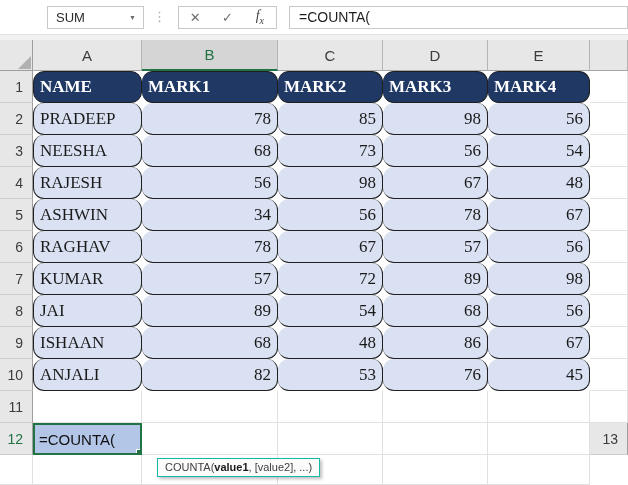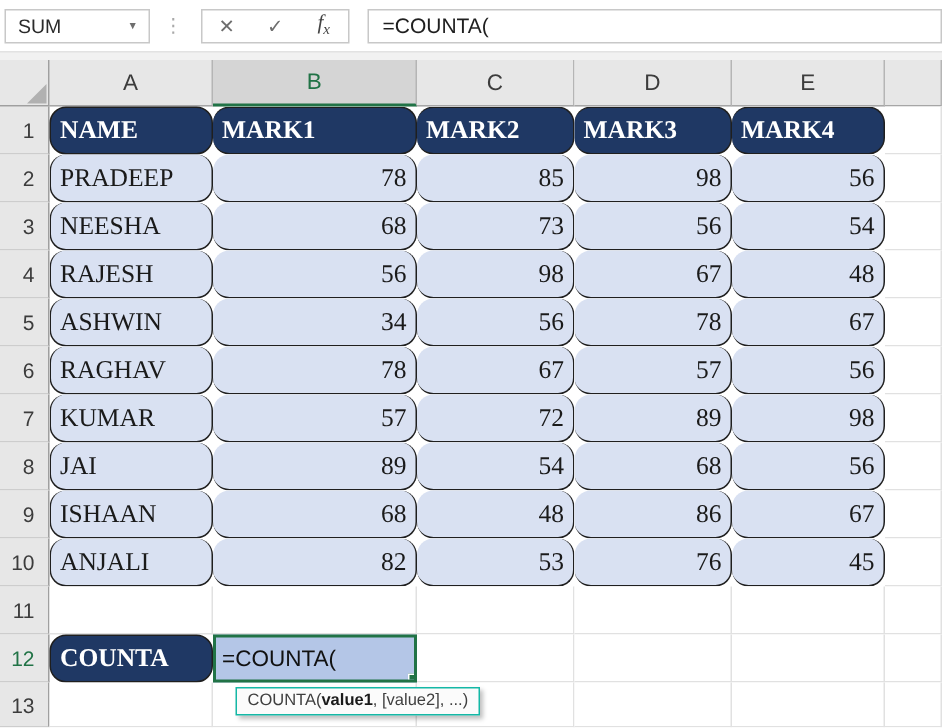--- a/index.html
+++ b/index.html
@@ -3,21 +3,21 @@
 <meta charset="utf-8">
 <style>
   * { margin:0; padding:0; box-sizing:border-box; }
   html,body { background:#fff; }
   .app {
     position:relative; width:628px; height:485px; overflow:hidden;
     background:#fff; font-family:"Liberation Sans", sans-serif;
     -webkit-font-smoothing:antialiased;
   }
   
-  .strip { display:flex; align-items:center; height:34px; background:#fff; padding-left:3px; }
+  .strip { display:flex; align-items:center; height:34px; background:#fff; padding-left:3px;margin-left:44px; }
   .namebox {
     width:97px; height:23px; border:1px solid #c8c8c8; background:#fff;
     display:flex; align-items:center; font-size:13px; color:#2b2b2b;
     padding-left:8px; position:relative;
   }
   .namebox .nb-text { flex:1; }
   .nb-arrow { font-size:7px; color:#6e6e6e; padding-right:7px; }
   .dots { color:#a9a9a9; font-size:13px; margin:0 5px 0 9px; letter-spacing:0; line-height:10px; }
   .btngroup {
     width:99px; height:23px; border:1px solid #c8c8c8; background:#fff;
@@ -184,21 +184,20 @@
       <div class="c tbl lav num">45</div>
       <div class="c gl"></div>
       <div class="c rh">11</div>
       <div class="c gl"></div>
       <div class="c gl"></div>
       <div class="c gl"></div>
       <div class="c gl"></div>
       <div class="c gl"></div>
       <div class="c gl"></div>
       <div class="c rh sel">12</div>
-      <div class="c tbl navy left top">COUNTA</div>
       <div class="c edit">=COUNTA(<span class="handle"></span></div>
       <div class="c gl"></div>
       <div class="c gl"></div>
       <div class="c gl"></div>
       <div class="c gl"></div>
       <div class="c rh">13</div>
       <div class="c gl"></div>
       <div class="c gl"></div>
       <div class="c gl"></div>
       <div class="c gl"></div>

